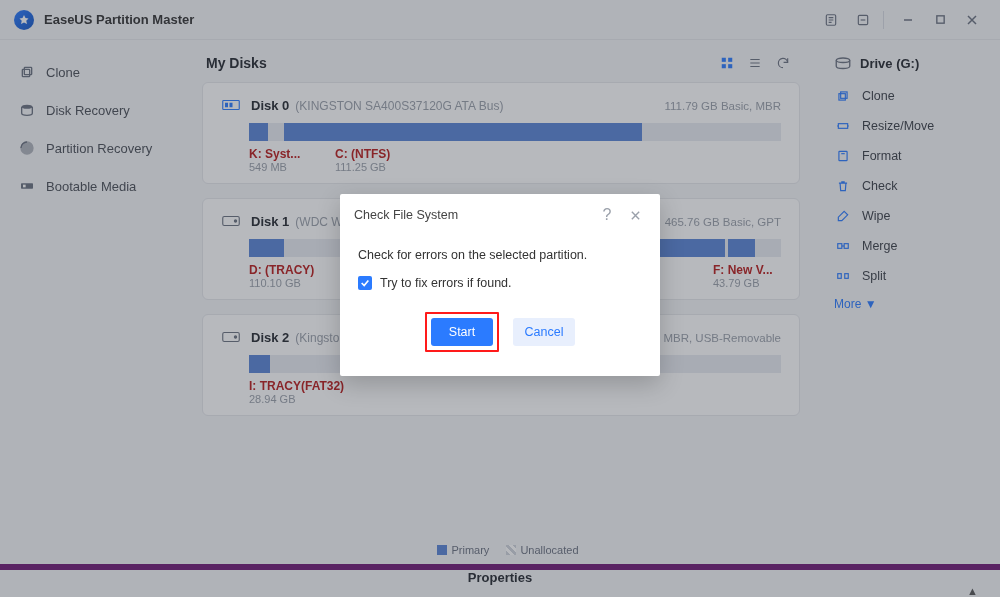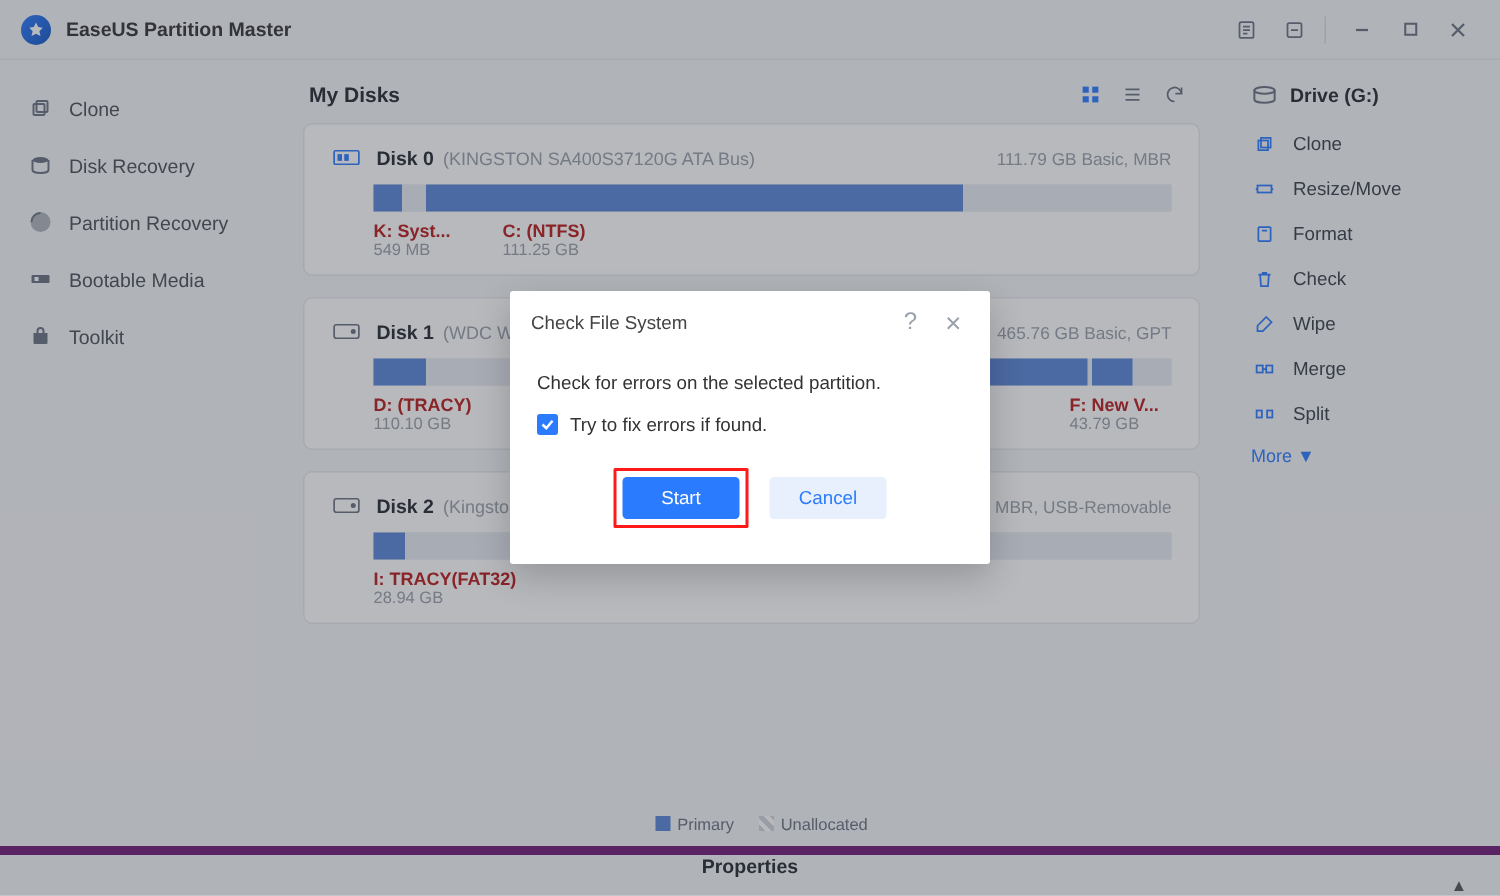--- a/index.html
+++ b/index.html
@@ -69,21 +69,21 @@
   .modal-title { font-size: 12.5px; color: #444; }
   .modal-head .spacer { flex:1;}
   .modal-head .mbtn { width:22px;height:22px;display:flex;align-items:center;justify-content:center;color:#9aa0aa; margin-left:6px;}
   .modal-body { padding: 14px 18px 22px 18px; font-size: 12.5px; color: #333; }
   .modal-body .row1 { margin-bottom: 14px; }
   .modal-body .row2 { display:flex; align-items:center;}
   .modal-body .chk { width:14px;height:14px;background:#2b7bff;border-radius:2px;display:inline-flex;align-items:center;justify-content:center;margin-right:8px;}
   .modal-body .chk svg{width:10px;height:10px;}
   .modal-foot { display:flex; justify-content:center; gap:14px; padding: 0 0 24px 0;}
   .btn-start-wrap { border: 2px solid #ff1a1a; padding: 4px; border-radius:1px;}
-  .btn { width: 78px; height: 28px; display:flex;align-items:center;justify-content:center; font-size:12.5px; border-radius:3px;}
+  .btn { width: 62px; height: 28px; display:flex;align-items:center;justify-content:center; font-size:12.5px; border-radius:3px;}
   .btn-primary { background:#2b7bff; color:#fff;}
   .btn-secondary { background:#e8effd; color:#2b7bff;}
   
   svg { display:block; }
 </style>
 </head>
 <body>
 
 <div class="titlebar">
   <span class="logo">
@@ -154,29 +154,20 @@
       <span>Partition Recovery</span>
     </div>
     <div class="sidebar-item">
       <span class="sicon">
           <svg width="16" height="16" viewBox="0 0 24 24" fill="#6b7280">
             <rect x="3" y="8" width="18" height="8" rx="1"></rect>
             <rect x="6" y="10" width="4" height="4" fill="#fff"></rect>
           </svg>
         </span>
       <span>Bootable Media</span>
-    </div>
-    <div class="sidebar-item">
-      <span class="sicon">
-          <svg width="16" height="16" viewBox="0 0 24 24" fill="#6b7280">
-            <path d="M5 9h14v10a1 1 0 0 1-1 1H6a1 1 0 0 1-1-1V9z"></path>
-            <path d="M9 9V7a3 3 0 0 1 6 0v2" fill="none" stroke="#6b7280" stroke-width="2"></path>
-          </svg>
-        </span>
-      <span>Toolkit</span>
     </div>
   </div>
 
   <div class="content">
     <div class="content-head">
       <span class="title">My Disks</span>
       <span class="spacer"></span>
       <span class="hbtn on">
           <svg width="14" height="14" viewBox="0 0 24 24" fill="currentColor">
             <rect x="3" y="3" width="7" height="7"></rect>

